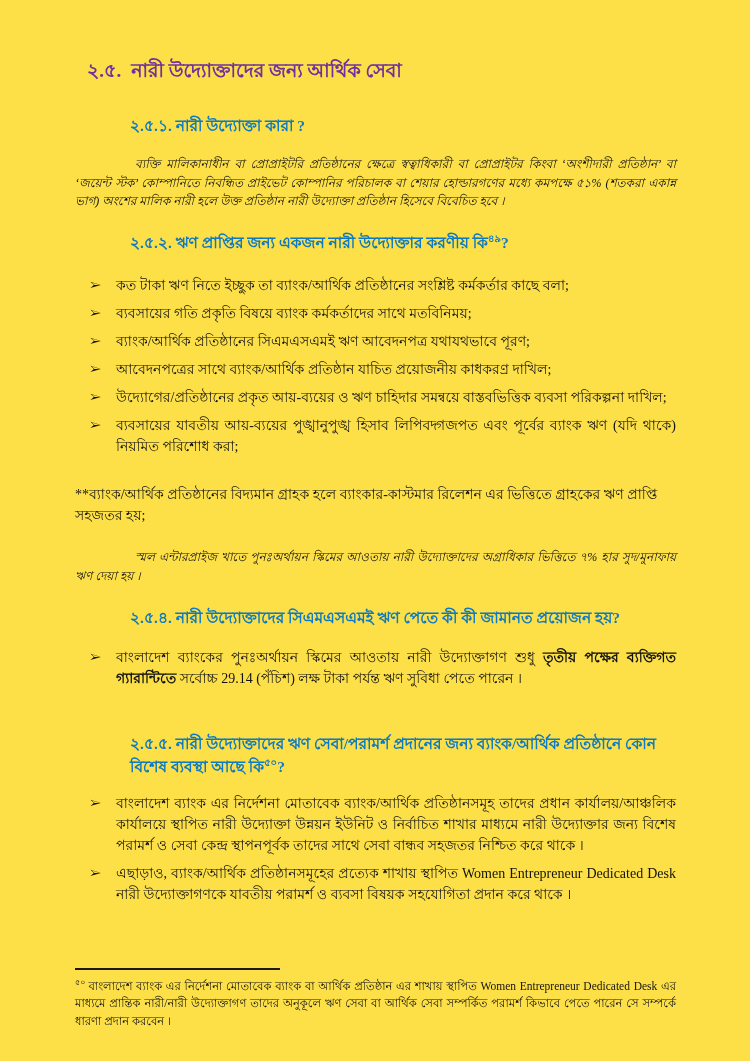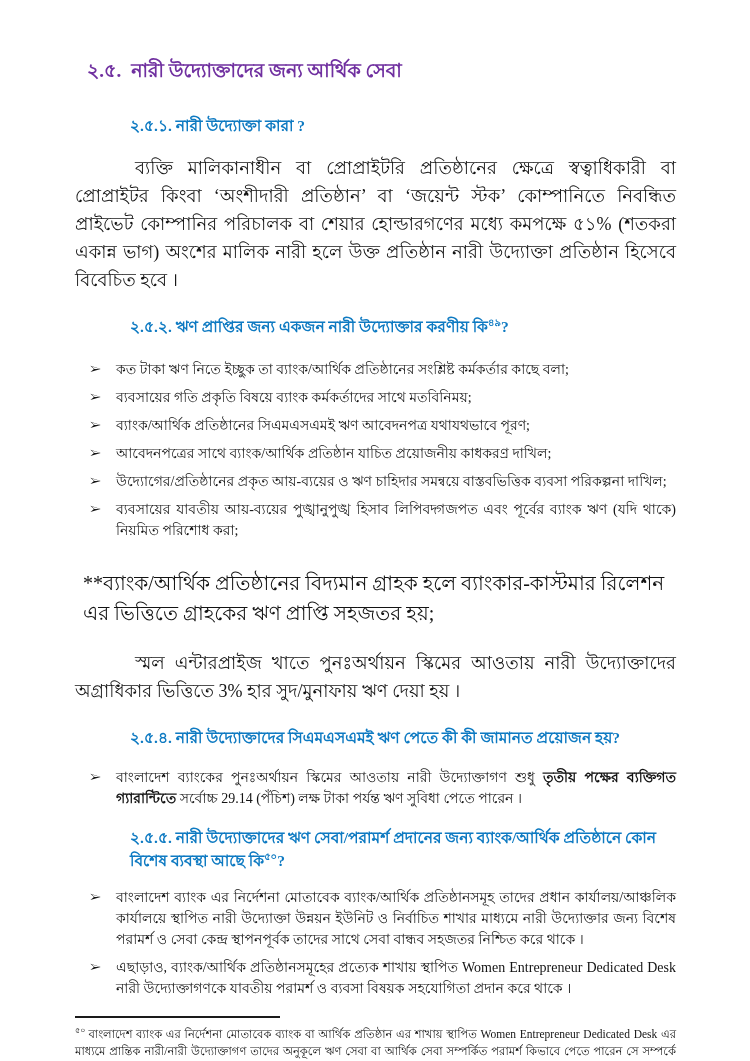--- a/index.html
+++ b/index.html
@@ -1,21 +1,21 @@
 <!DOCTYPE html>
 <html lang="bn"><head>
 <meta charset="utf-8">
 <style>
   * { margin: 0; padding: 0; box-sizing: border-box; }
   html, body { background: #cfd6c5; }
   .page {
     width: 750px;
     height: 1061px;
     margin: 0 auto;
-    background: #ffffff;
+    background: #fde047;
     font-family: "Liberation Serif", "DejaVu Serif", serif;
     color: #131313;
     display: flex;
     flex-direction: column;
     padding: 56px 74px 28px 75px;
     overflow: hidden;
   }
   .h1 {
     color: #7030a0;
     font-size: 19px;
@@ -25,44 +25,45 @@
   .h1 .num { margin-right: 10px; }
   .h2 {
     color: #0e7ac2;
     font-size: 15.5px;
     font-weight: bold;
     margin: 0 0 18px 55px;
     line-height: 1.5;
   }
   .h2 sup { font-size: 10px; }
   .para {
-    font-size: 18px;
+    font-size: 12px;
     line-height: 1.55;
     text-align: justify;
     text-indent: 60px;
     margin-bottom: 20px;
+    font-style: italic;
   }
   .bullets { list-style: none; margin: 0 0 10px 0; }
   .bullets li {
     display: flex;
     font-size: 14px;
     line-height: 1.5;
     margin-bottom: 7px;
   }
   .bullets .marker {
     flex: 0 0 26px;
     margin-left: 15px;
     font-size: 12px;
     padding-top: 1px;
   }
   .bullets .btext { flex: 1; text-align: justify; }
   .note {
-    font-size: 20px;
+    font-size: 14px;
     line-height: 1.5;
-    margin: 10px 0 22px 8px;
+    margin: 10px 0 22px 0;
   }
   .spacer-lg { height: 26px; }
   .footnotes { margin-top: auto; }
   .fn-rule {
     width: 205px;
     border-top: 2px solid #1a1a1a;
     margin-bottom: 7px;
   }
   .fn {
     font-size: 11.5px;
@@ -111,21 +112,21 @@
       </li>
     <li>
         <span class="marker">➢</span>
         <span class="btext">ব্যবসায়ের যাবতীয় আয়-ব্যয়ের পুঙ্খানুপুঙ্খ হিসাব লিপিবদ্গজপত এবং পূর্বের ব্যাংক ঋণ (যদি থাকে) নিয়মিত পরিশোধ করা;</span>
       </li>
   </ul>
 
   <p class="note">**ব্যাংক/আর্থিক প্রতিষ্ঠানের বিদ্যমান গ্রাহক হলে ব্যাংকার-কাস্টমার রিলেশন এর ভিত্তিতে গ্রাহকের ঋণ প্রাপ্তি সহজতর হয়;</p>
 
 
-  <p class="para">স্মল এন্টারপ্রাইজ খাতে পুনঃঅর্থায়ন স্কিমের আওতায় নারী উদ্যোক্তাদের অগ্রাধিকার ভিত্তিতে 3% হার সুদ/মুনাফায় ঋণ দেয়া হয় ।</p>
+  <p class="para">স্মল এন্টারপ্রাইজ খাতে পুনঃঅর্থায়ন স্কিমের আওতায় নারী উদ্যোক্তাদের অগ্রাধিকার ভিত্তিতে ৭% হার সুদ/মুনাফায় ঋণ দেয়া হয় ।</p>
 
   <div class="h2">২.৫.৪. নারী উদ্যোক্তাদের সিএমএসএমই ঋণ পেতে কী কী জামানত প্রয়োজন হয়?</div>
 
   <ul class="bullets">
     <li>
         <span class="marker">➢</span>
         <span class="btext"><span>বাংলাদেশ ব্যাংকের পুনঃঅর্থায়ন স্কিমের আওতায় নারী উদ্যোক্তাগণ শুধু </span><span class="bold">তৃতীয় পক্ষের ব্যক্তিগত গ্যারান্টিতে</span><span> সর্বোচ্চ 29.14 (পঁচিশ) লক্ষ টাকা পর্যন্ত ঋণ সুবিধা পেতে পারেন ।</span></span>
       </li>
   </ul>
 

